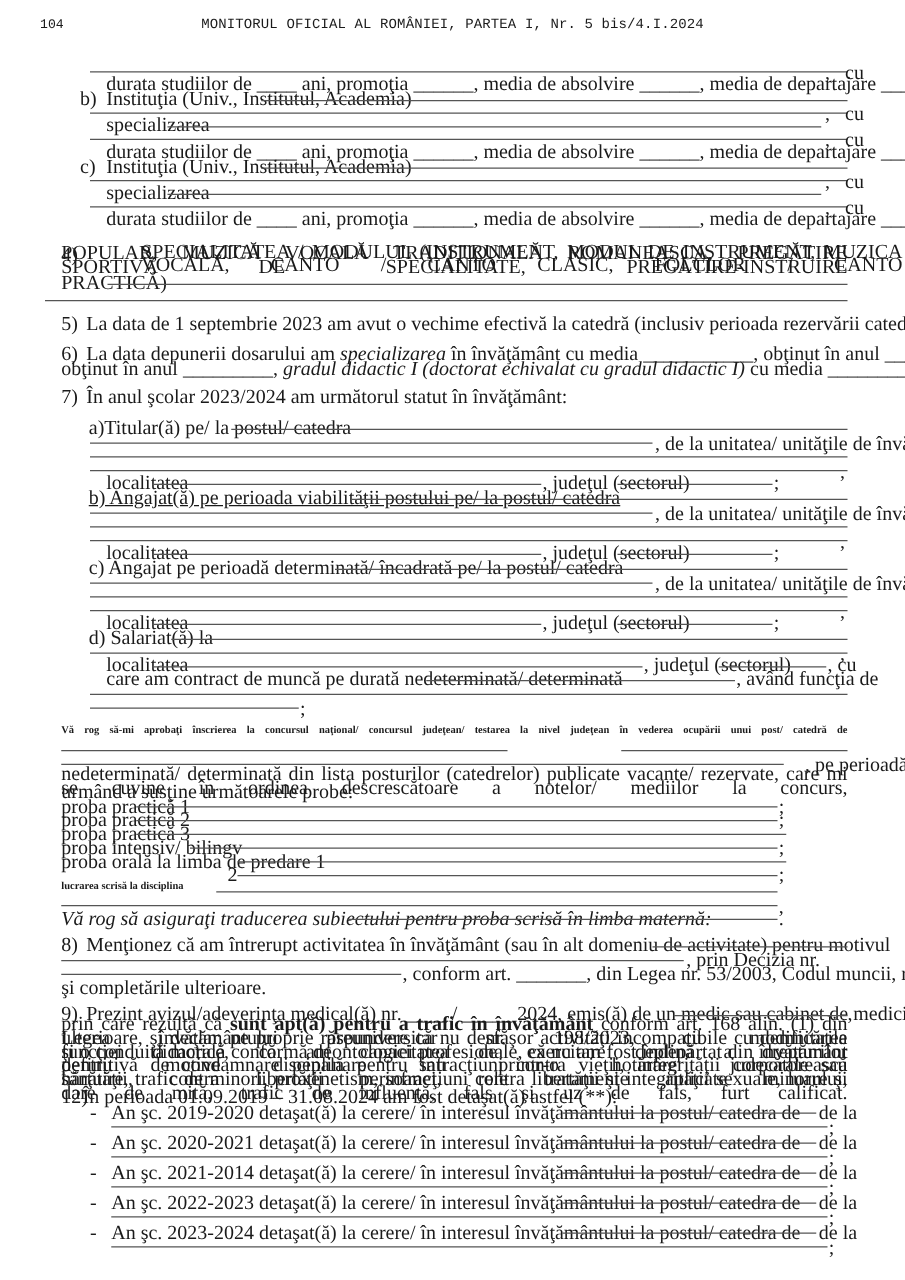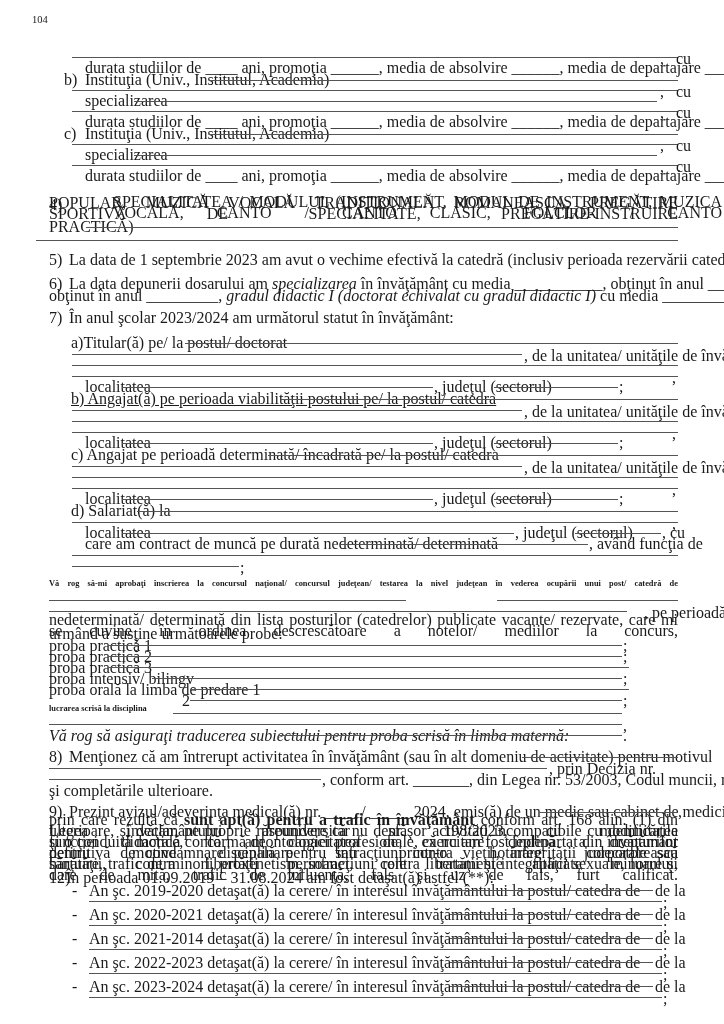--- a/index.html
+++ b/index.html
@@ -21,21 +21,21 @@
     box-sizing: border-box;
   }
 
   
   .pg-header {
     position: absolute;
     top: 14px;
     left: 0;
     width: 624px;
     height: 20px;
-    font-family: Liberation Serif, serif;
+    font-family: Liberation Mono, monospace;
     font-size: 11.2px;
   }
   .pg-num {
     position: absolute;
     left: 32px;
     top: 0;
     font-size: 10.5px;
   }
   .pg-title {
     position: absolute;
@@ -66,20 +66,21 @@
     white-space: normal;
   }
 </style>
 </head>
 <body>
 
 <div class="page">
 
   <div class="pg-header">
     <div class="pg-num">104</div>
+    <div class="pg-title">MONITORUL OFICIAL AL ROMÂNIEI, PARTEA I, Nr. 5 bis/4.I.2024</div>
   </div>
 
   <div>
 
     <div class="ln" style="left:72px; top:57px; width:606px;"></div>
     <div class="txt" style="left:660px; top:50px;">,</div>
     <div class="txt" style="left:676px; top:50px;">cu</div>
     <div class="txt" style="left:85px; top:59px;">durata studiilor de ____ ani, promoţia ______, media de absolvire ______, media de departajare ___________;</div>
 
     <div class="txt" style="left:64px; top:71px;">b)</div>
@@ -130,21 +131,21 @@
   <div>
     <div class="txt" style="left:49px; top:275px;">6)</div>
     <div class="txt" style="left:69px; top:275px;"><span>La data depunerii dosarului am </span><span class="i">specializarea</span><span> în învăţământ cu media ___________, obţinut în anul _________, </span></div>
     <div class="txt" style="left:49px; top:287px;"><span>obţinut în anul _________, </span><span class="i">gradul didactic I (doctorat echivalat cu gradul didactic I)</span><span> cu media ____________,    obţinut în anul _________.</span></div>
   </div>
 
   <div>
     <div class="txt" style="left:49px; top:309px;">7)</div>
     <div class="txt" style="left:69px; top:309px;">În anul şcolar 2023/2024 am următorul statut în învăţământ:</div>
 
-    <div class="txt" style="left:71px; top:334px;">a)Titular(ă)     pe/     la     postul/     doctorat</div>
+    <div class="txt" style="left:71px; top:334px;">a)Titular(ă)     pe/     la     postul/     catedra</div>
     <div class="ln" style="left:185px; top:343px; width:493px;"></div>
     <div class="ln" style="left:72px; top:354px; width:450px;"></div>
     <div class="txt" style="left:524px; top:347px;">, de la unitatea/ unităţile de învăţământ</div>
     <div class="ln" style="left:72px; top:365px; width:606px;"></div>
     <div class="ln" style="left:72px; top:376px; width:606px;"></div>
     <div class="txt" style="left:672px; top:369px;">,</div>
     <div class="txt" style="left:85px; top:378px;">localitatea</div>
     <div class="ln" style="left:122px; top:387px; width:311px;"></div>
     <div class="txt" style="left:434px; top:378px;">, judeţul (sectorul)</div>
     <div class="ln" style="left:494px; top:387px; width:124px;"></div>

